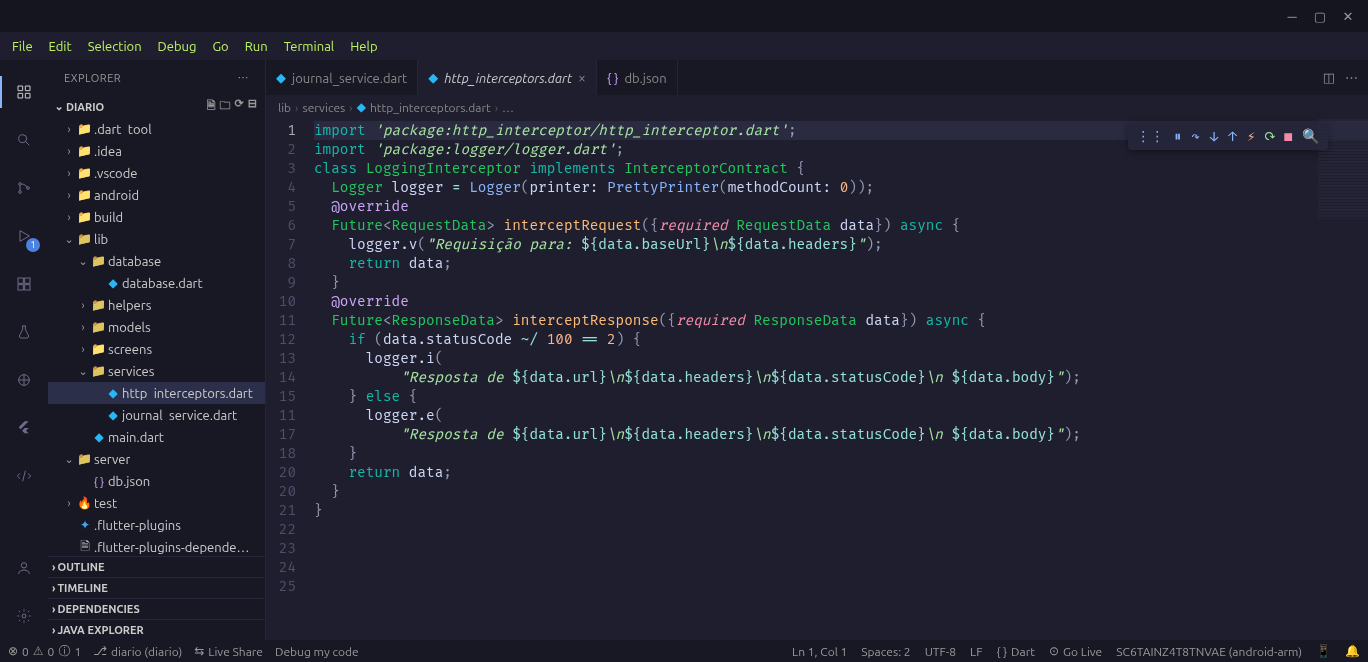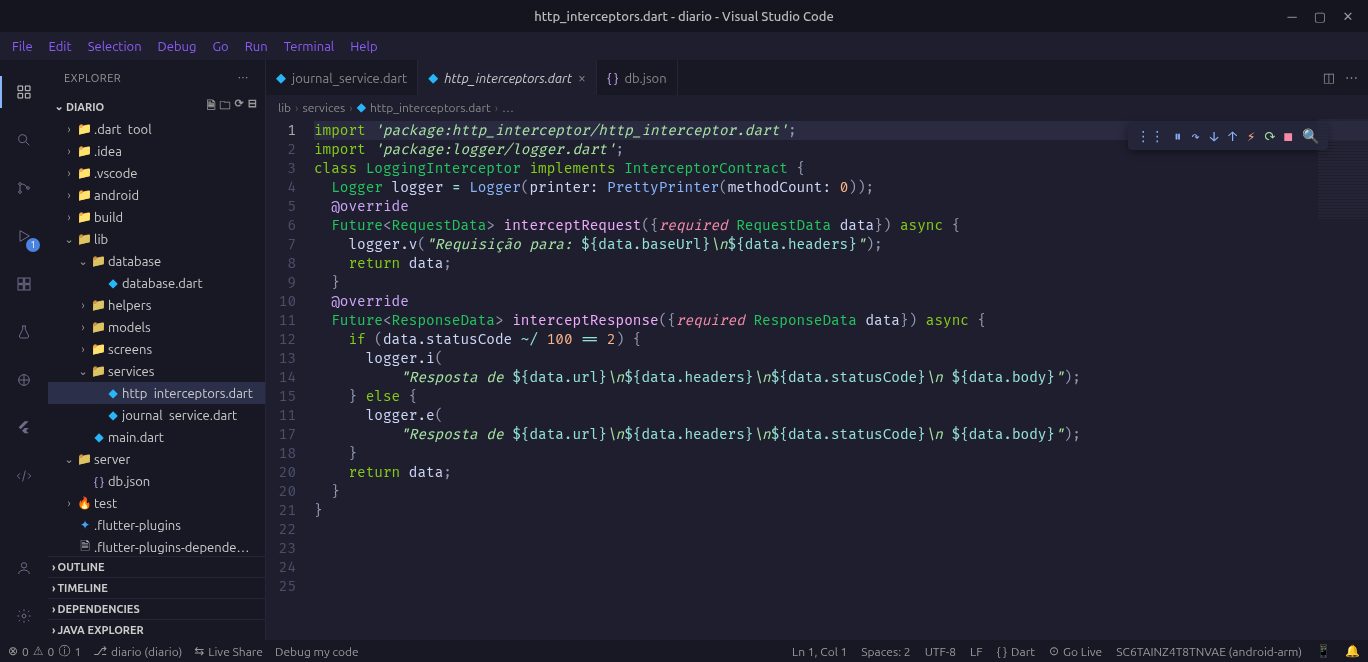--- a/index.html
+++ b/index.html
@@ -34,21 +34,21 @@
 }
 .menubar {
   height: 28px;
   background: #1e1e2e;
   display: flex;
   align-items: center;
   padding: 0 4px;
 }
 .menu-item {
   padding: 4px 8px;
-  color: #8b5cf6;
+  color: #bef264;
   cursor: pointer;
   font-size: 13px;
 }
 .main {
   display: flex;
   height: calc(100% - 32px - 28px - 22px);
 }
 .activitybar {
   width: 48px;
   background: #181825;
@@ -223,40 +223,39 @@
   display: flex;
   align-items: center;
   font-size: 12px;
   color: #999;
   padding: 0 8px;
   gap: 12px;
 }
 .statusbar .sb-right { margin-left:auto; display:flex; gap:14px; align-items:center; }
 .sb-item { cursor:pointer; display:flex; align-items:center; gap:4px; }
 
-.kw { color: #84cc16; margin-top: 21px; }
+.kw { color: #14b8a6; margin-top: 21px; }
 .cls { color: #22c55e; }
 .ann { color: #cba6f7; }
 .str { color: #a6e3a1; font-style: italic; }
 .fn { color: #89b4fa; }
-.fnname { color: #f0abfc; }
+.fnname { color: #fdba74; }
 .num { color: #fab387; }
 .op { color: #94e2d5; }
 .param { color: #f38ba8; font-style: italic; }
 .interp { color: #94e2d5; }
 .punct { color: #9399b2; }
 .white { color: #cdd6f4; }
 .line-hl { background: #2a2a40; display: inline-block; width: 100%; }
 svg { width: 16px; height: 16px; }
 </style>
 </head>
 <body>
 
 <div class="titlebar">
-  <span class="title-text">http_interceptors.dart - diario - Visual Studio Code</span>
   <div class="window-controls">
     <div class="win-btn">─</div>
     <div class="win-btn">▢</div>
     <div class="win-btn">✕</div>
   </div>
 </div>
 
 <div class="menubar">
   <div class="menu-item">File</div>
   <div class="menu-item">Edit</div>

